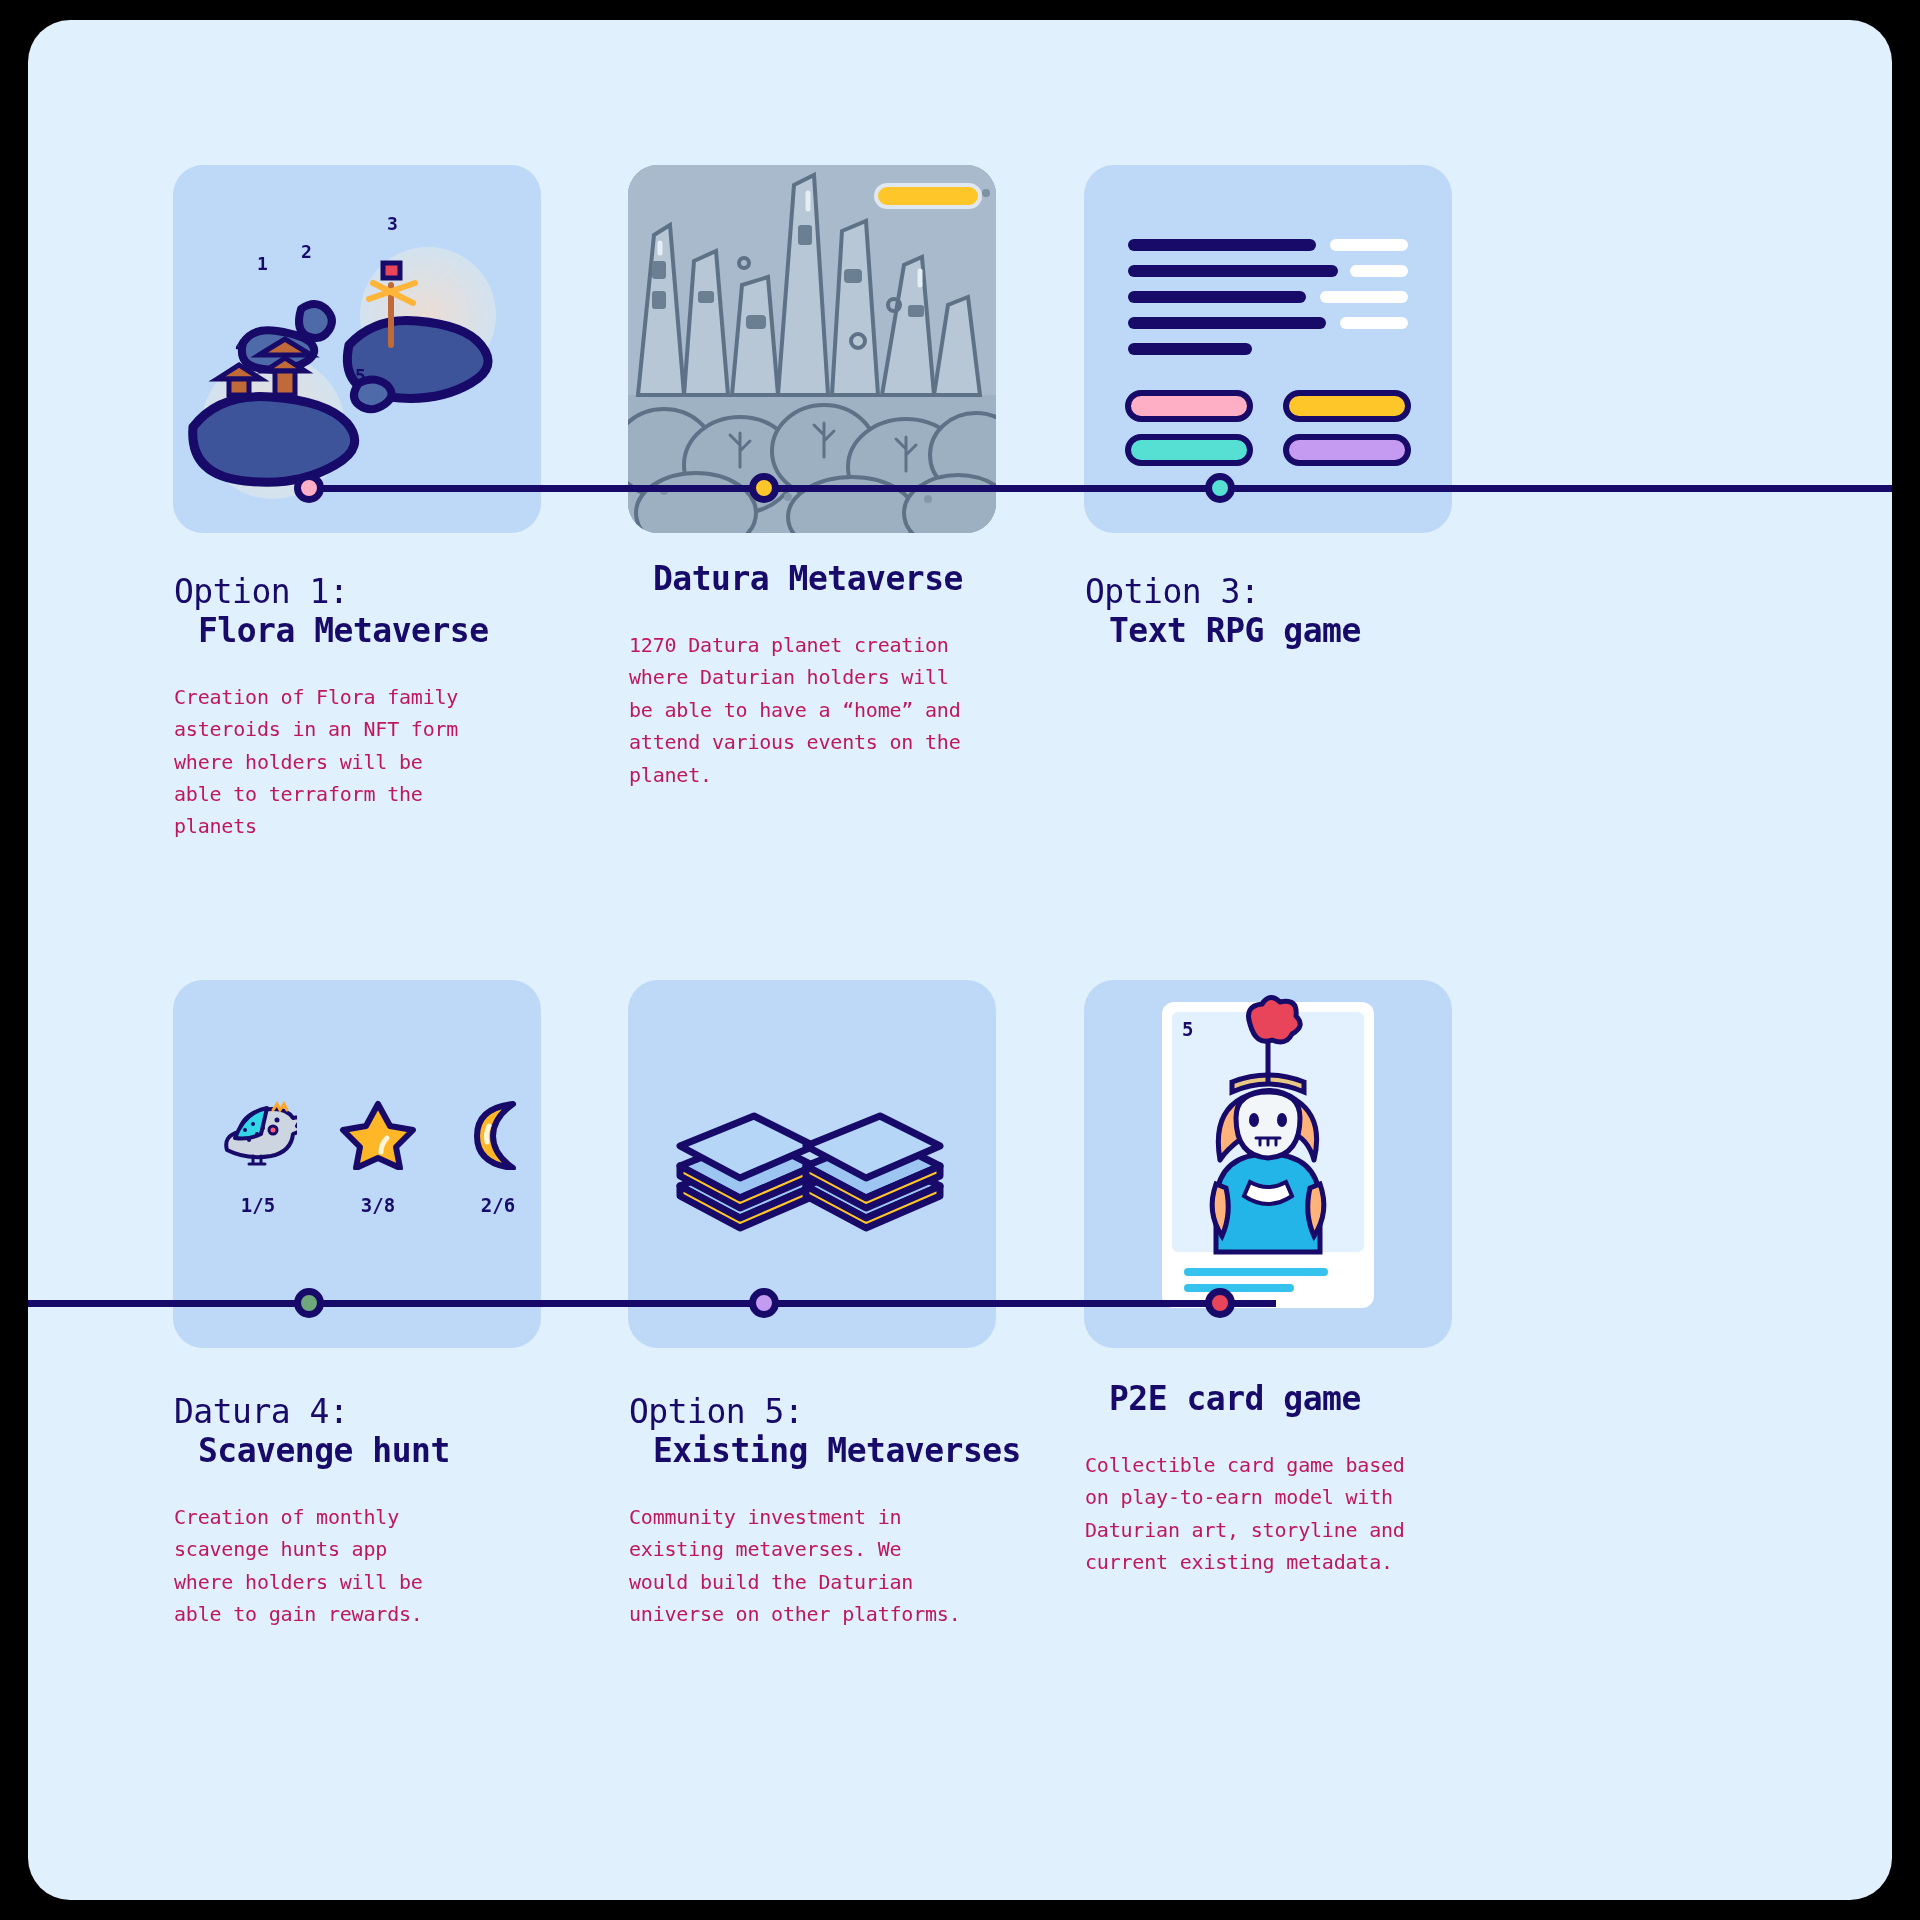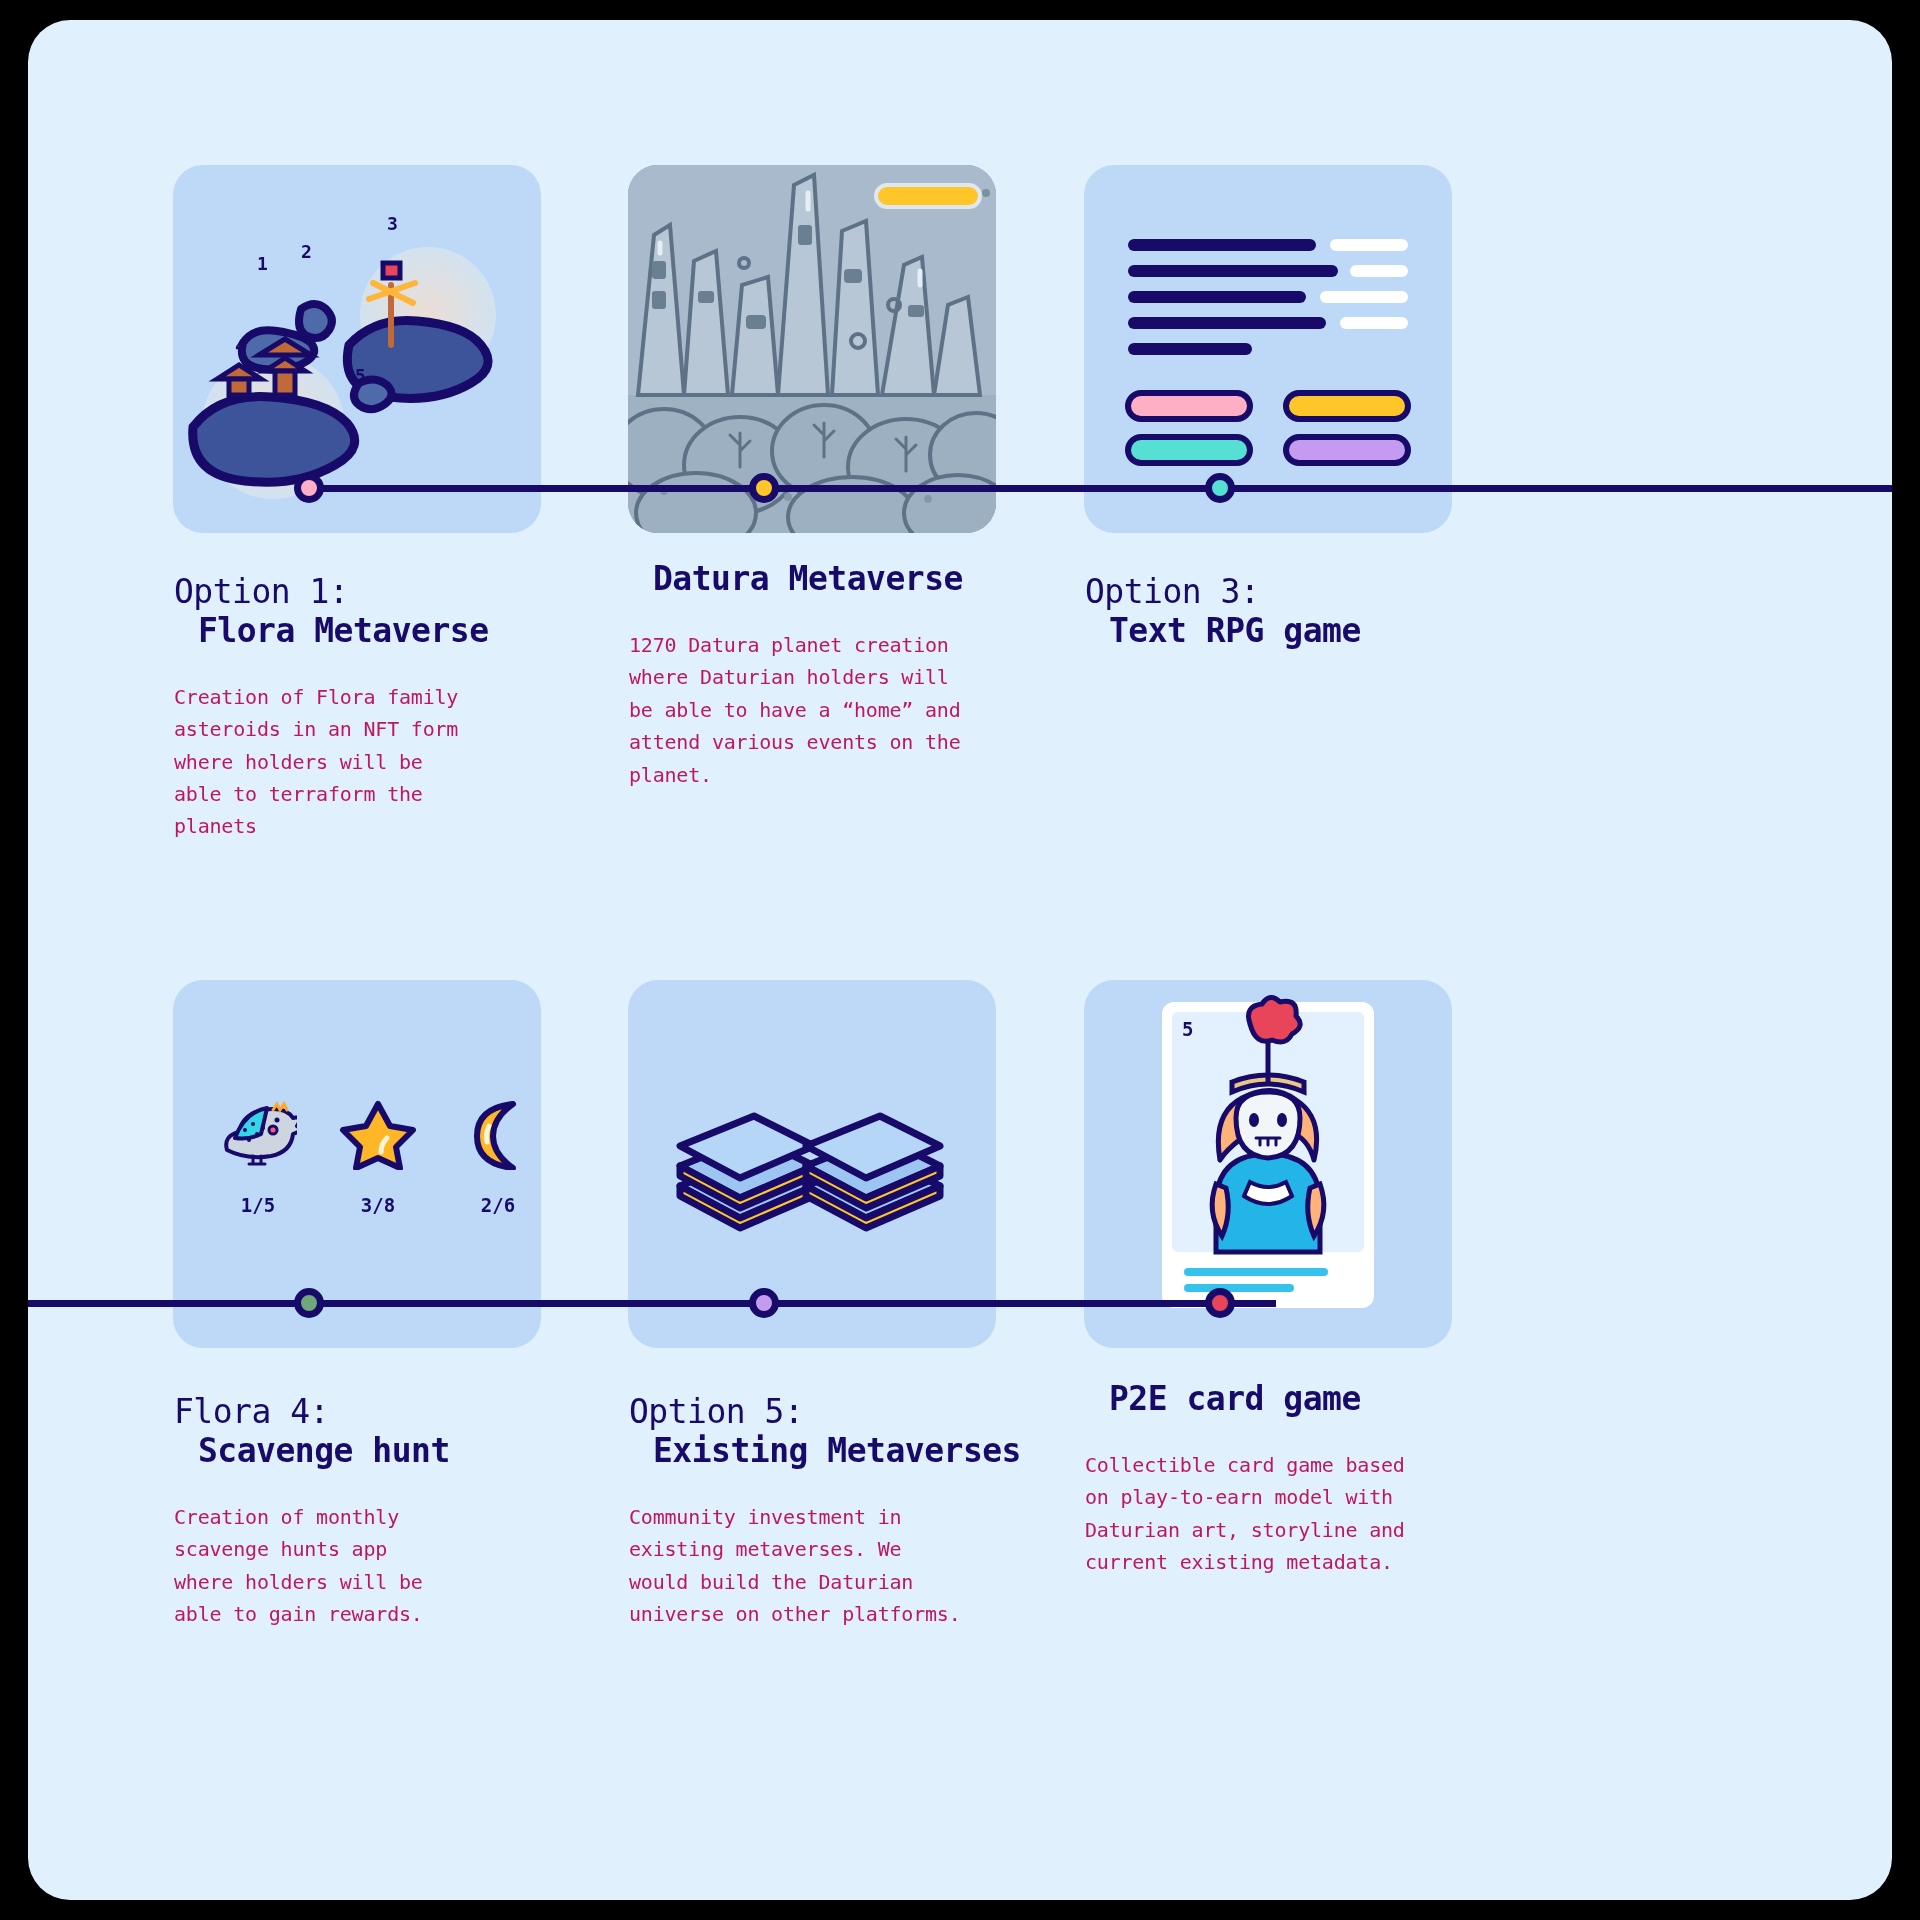--- a/index.html
+++ b/index.html
@@ -289,21 +289,21 @@
       <text x="98" y="56" font-family="DejaVu Sans Mono, monospace" font-size="19" font-weight="700" fill="#170a69">5</text>
     </svg>
   </div>
 
   <div class="tl-line" style="left:-10px;top:1280px;width:1258px;"></div>
   <div class="tl-dot" style="left:266px;top:1268px;background:#6fa87a;"></div>
   <div class="tl-dot" style="left:721px;top:1268px;background:#c49bf0;"></div>
   <div class="tl-dot" style="left:1177px;top:1268px;background:#e8455a;"></div>
 
   <div class="block" style="left:146px;top:1360px;">
-    <div class="opt-label">Flora 4:</div>
+    <div class="opt-label">Datura 4:</div>
     <div class="opt-title">Scavenge hunt</div>
     <div class="opt-body">Creation of monthly
 scavenge hunts app
 where holders will be
 able to gain rewards.</div>
   </div>
 
   <div class="block" style="left:601px;top:1360px;width:450px;">
     <div class="opt-label">Option 5:</div>
     <div class="opt-title">Existing Metaverses</div>

